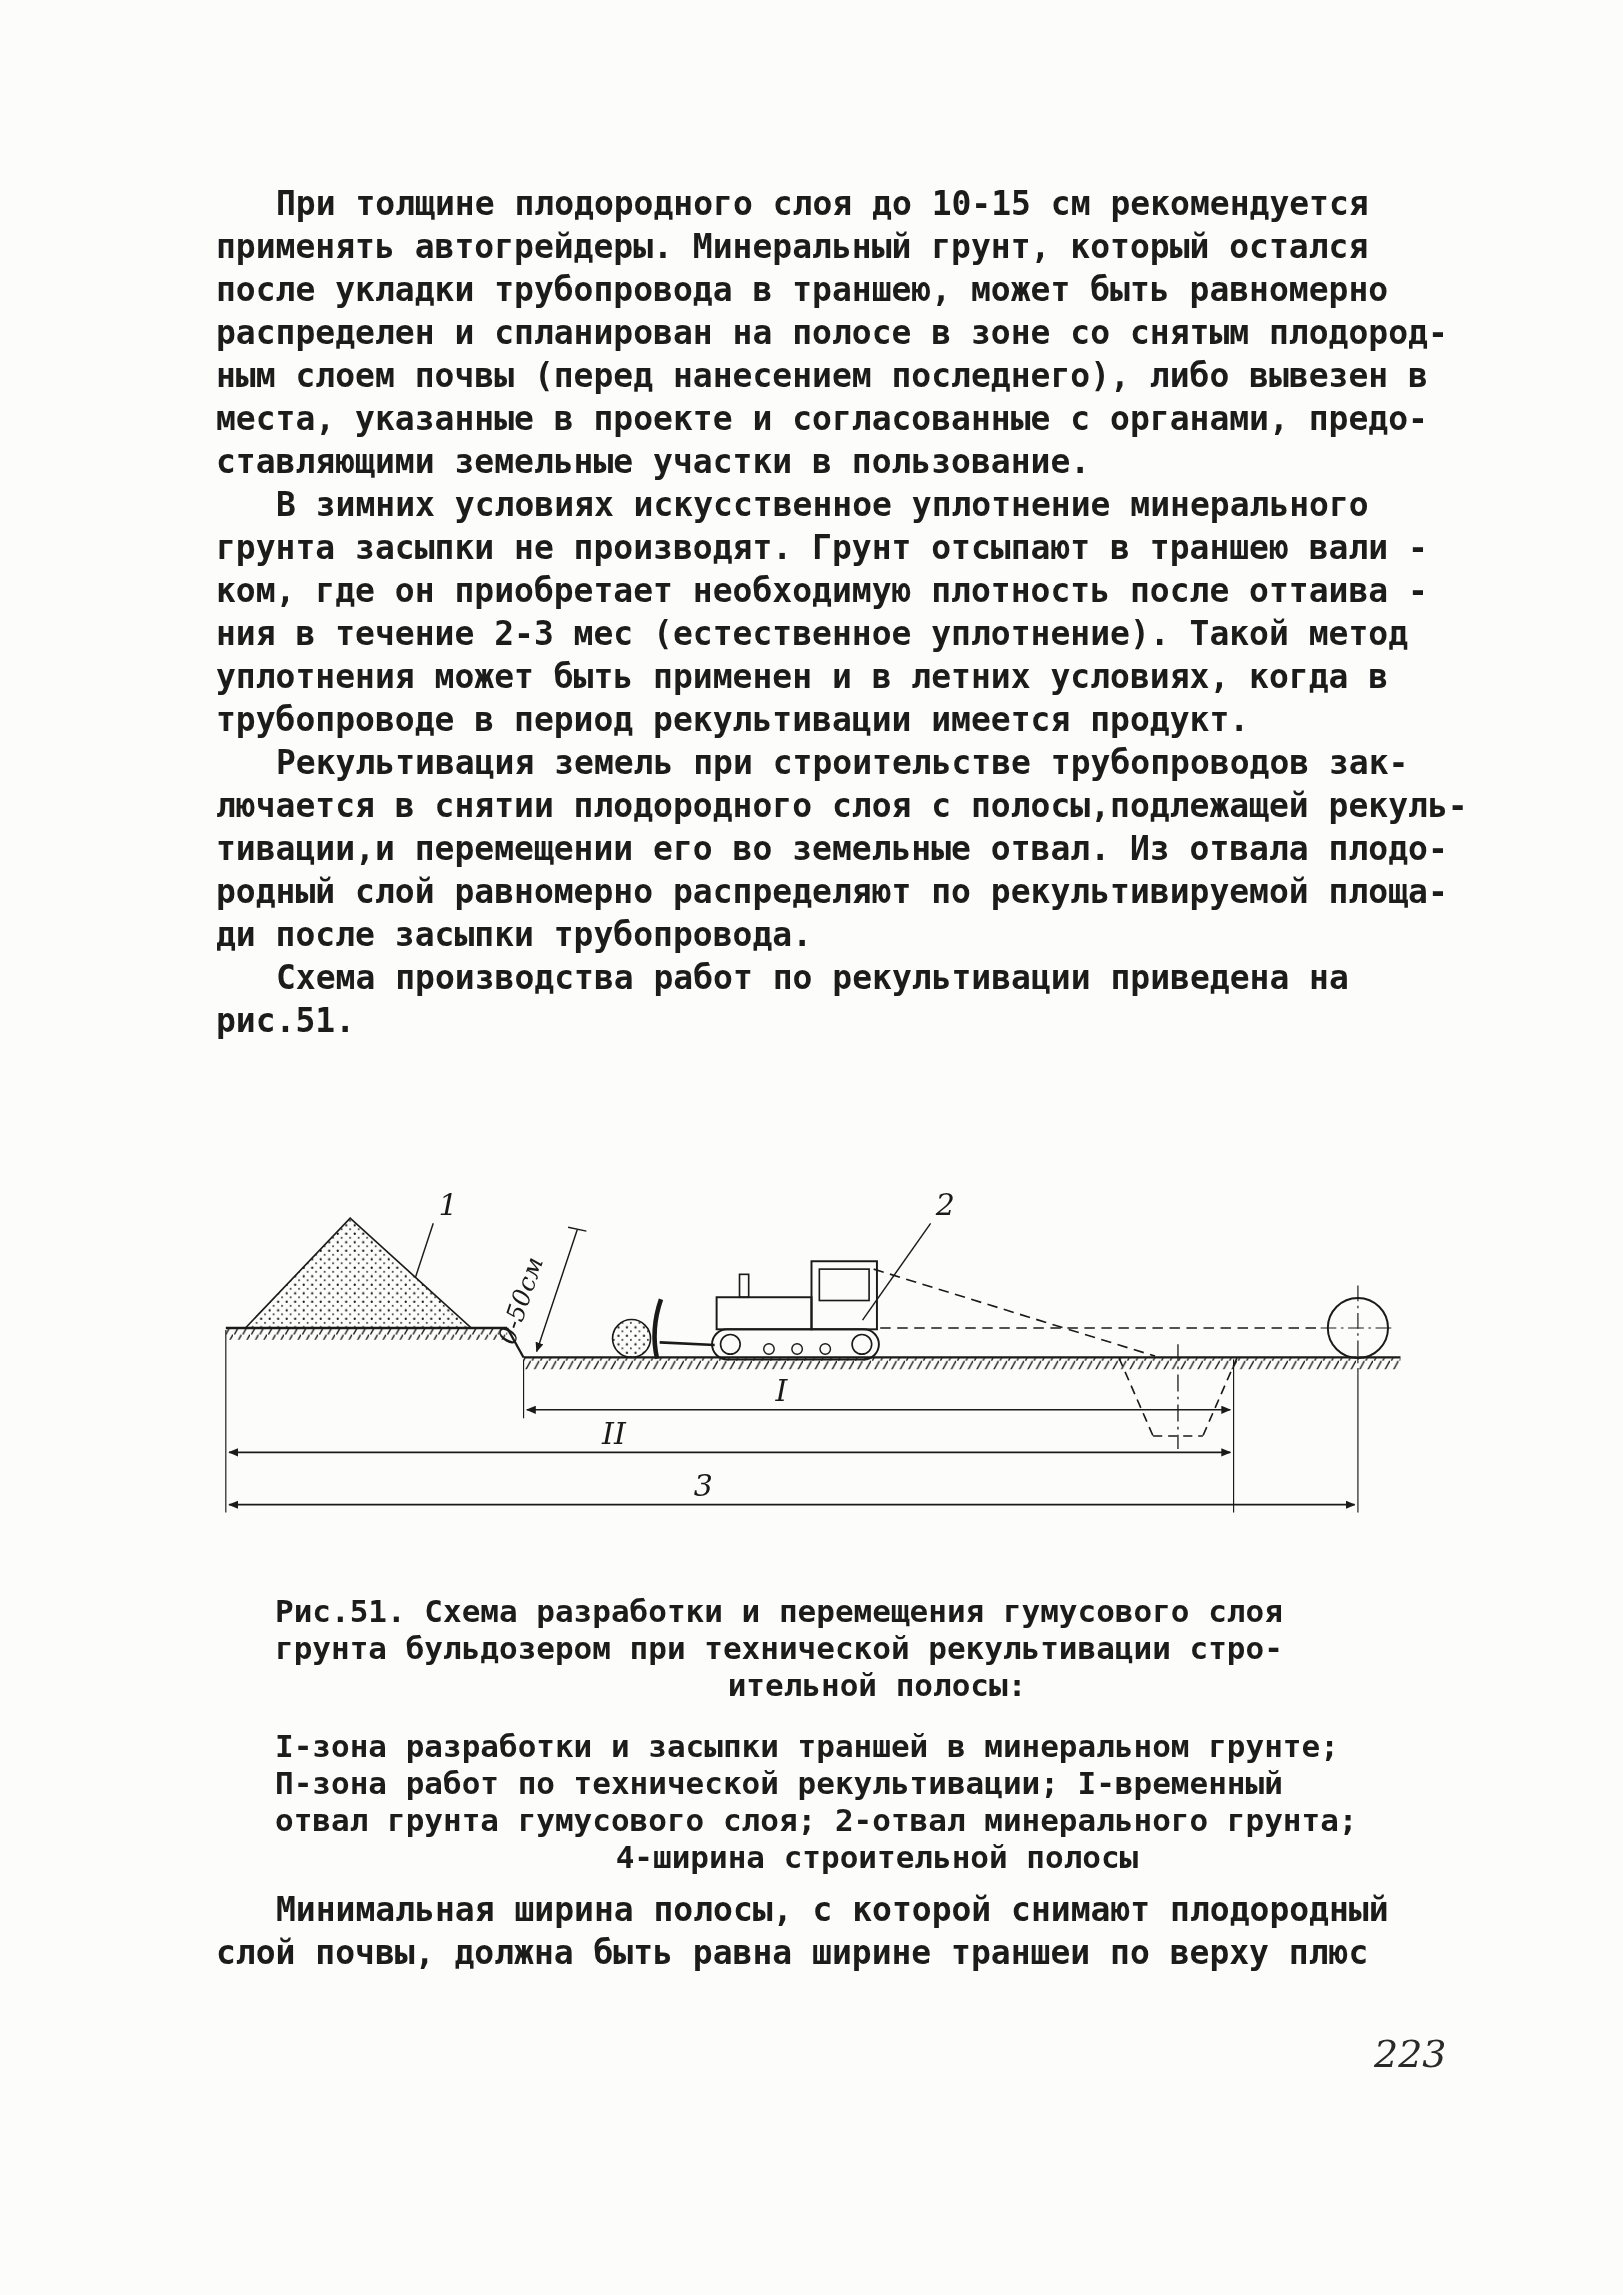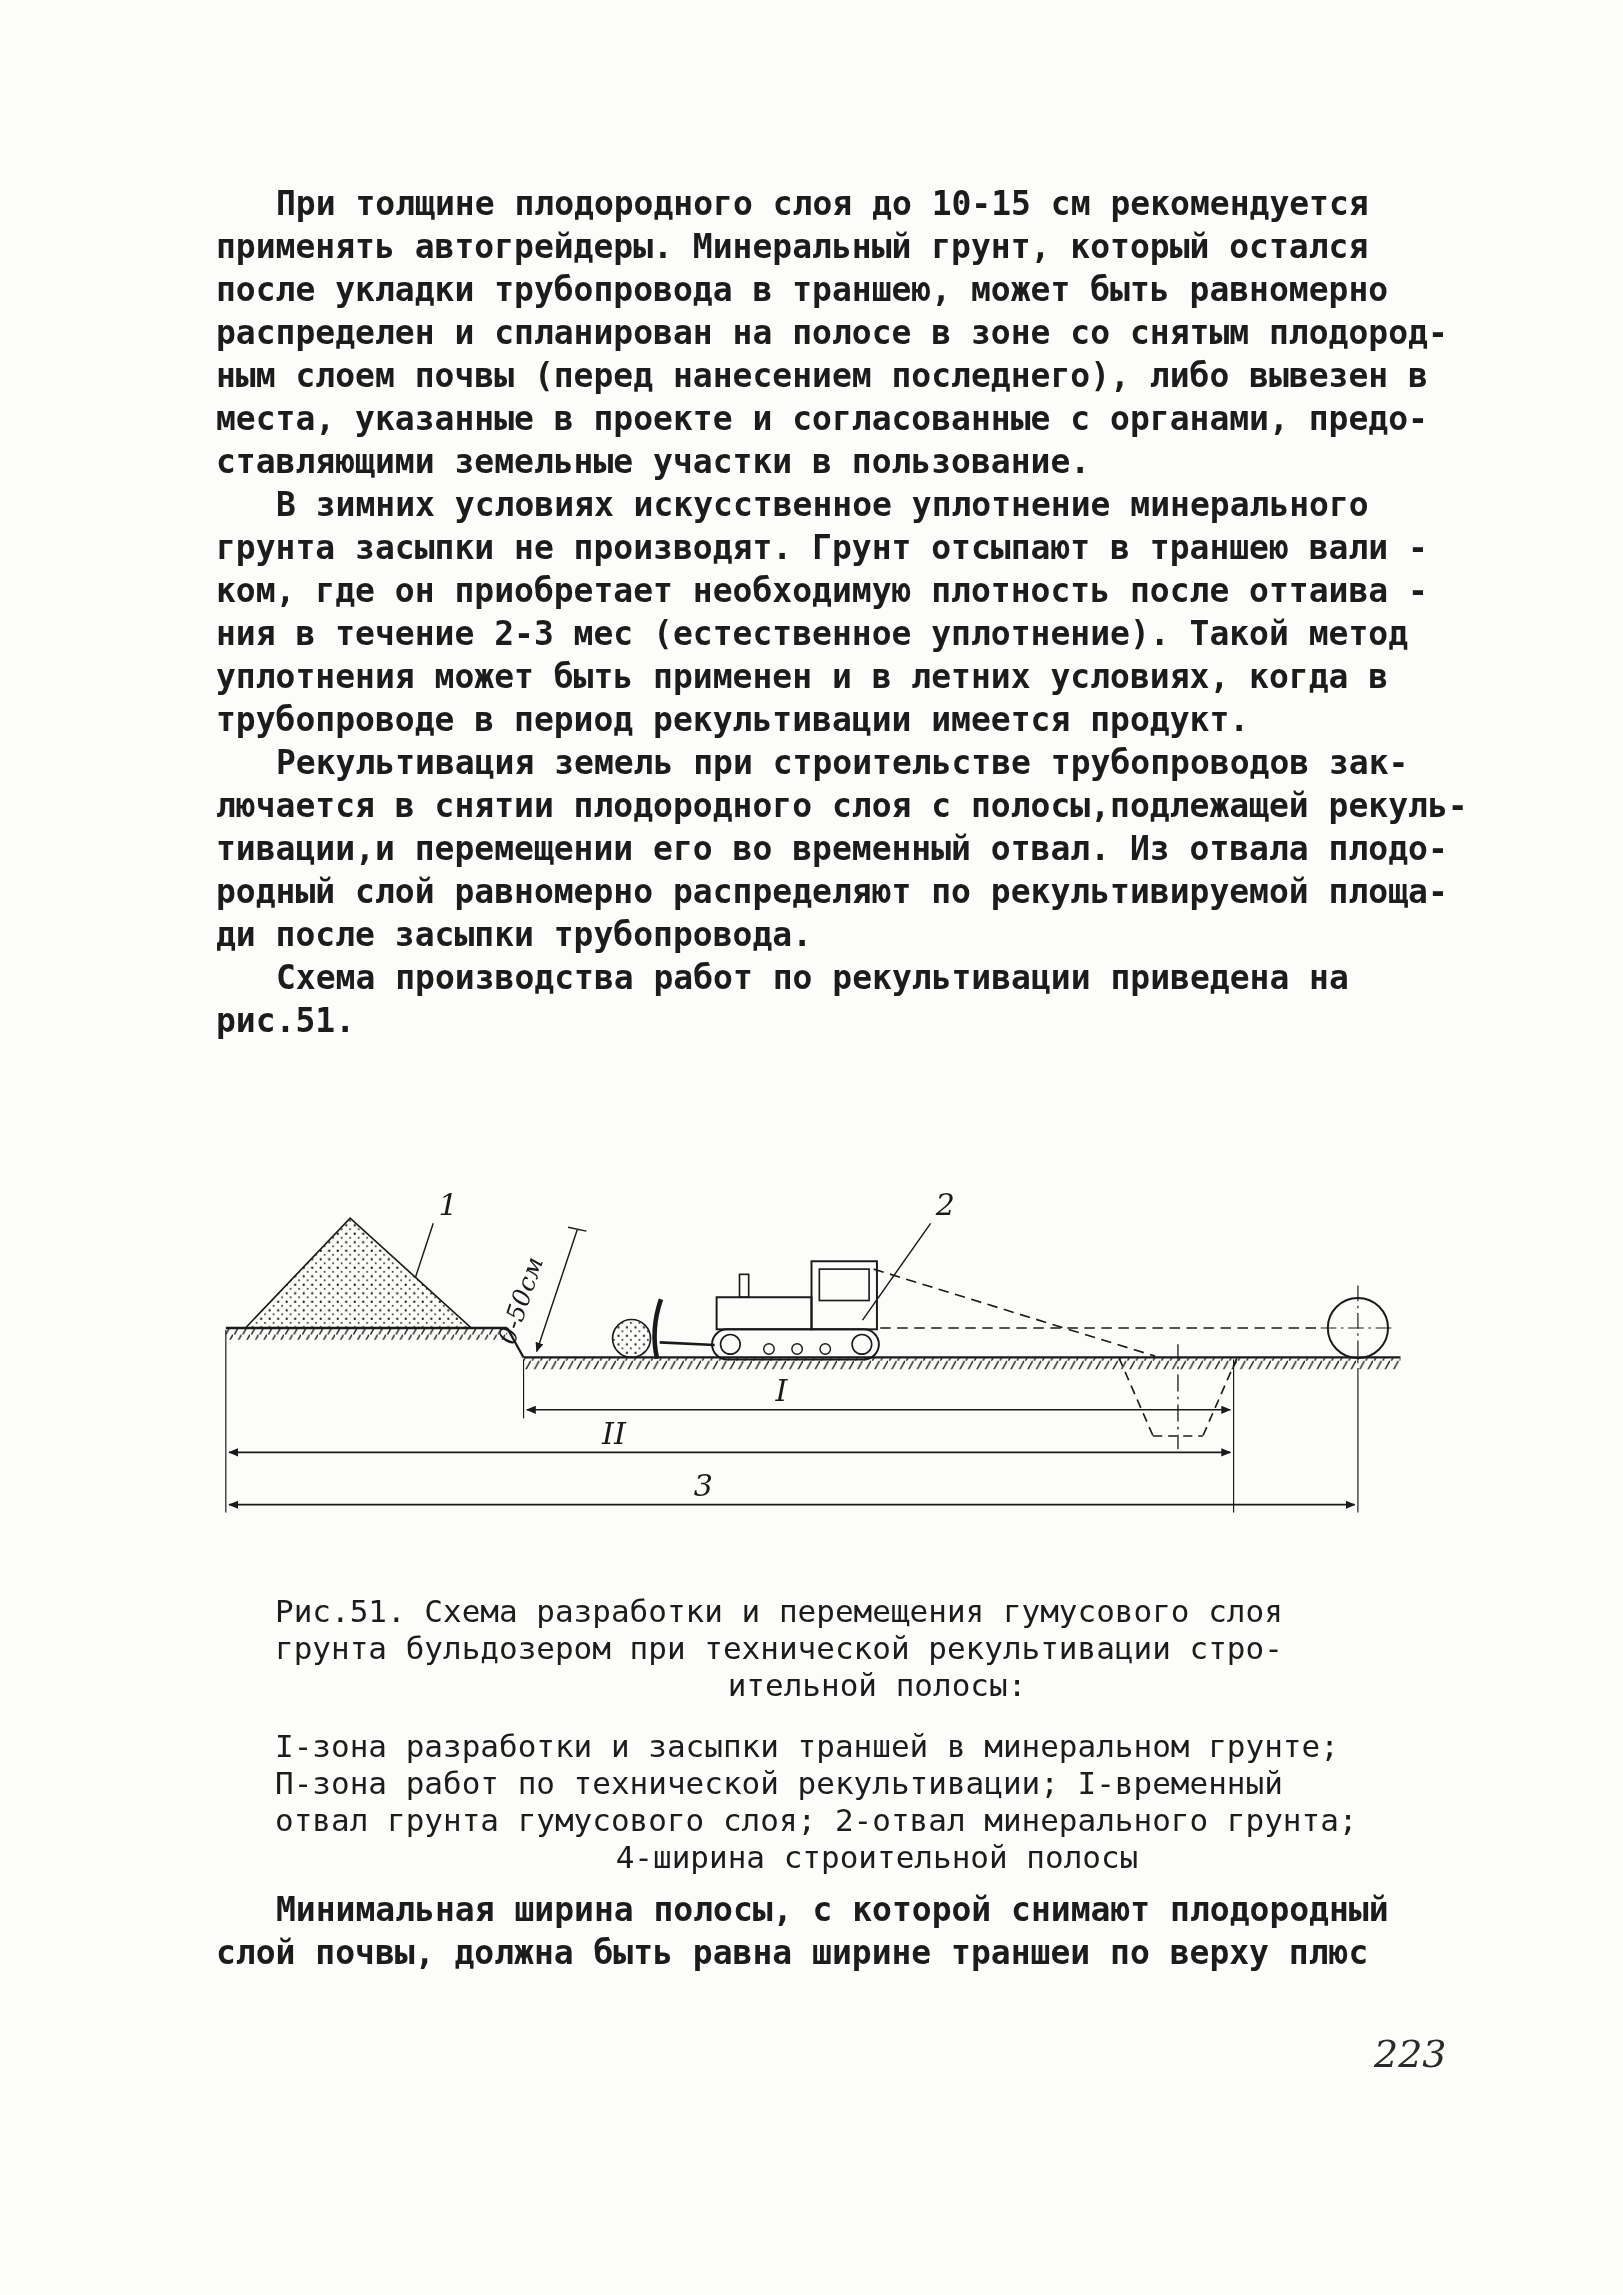--- a/index.html
+++ b/index.html
@@ -42,21 +42,21 @@
   .fig-depth {
     font-family: "DejaVu Serif", serif;
     font-style: italic;
     font-size: 38px;
   }
   .caption {
     position: absolute;
     left: 275px; top: 1593px;
     width: 1204px;
     font-size: 31px;
-    font-weight: normal;
+    font-weight: bold;
     line-height: 37px;
   }
   .caption .lines { white-space: pre-wrap; }
   .caption .center { text-align: center; }
   .caption-legend { margin-top: 24px; }
   .final-para {
     position: absolute;
     left: 216px; top: 1888px;
     width: 1315px;
     font-size: 33px;
@@ -86,21 +86,21 @@
 места, указанные в проекте и согласованные с органами, предо-
 ставляющими земельные участки в пользование.</p>
     <p class="para">В зимних условиях искусственное уплотнение минерального
 грунта засыпки не производят. Грунт отсыпают в траншею вали -
 ком, где он приобретает необходимую плотность после оттаива -
 ния в течение 2-3 мес (естественное уплотнение). Такой метод
 уплотнения может быть применен и в летних условиях, когда в
 трубопроводе в период рекультивации имеется продукт.</p>
     <p class="para">Рекультивация земель при строительстве трубопроводов зак-
 лючается в снятии плодородного слоя с полосы,подлежащей рекуль-
-тивации,и перемещении его во временный отвал. Из отвала плодо-
+тивации,и перемещении его во земельные отвал. Из отвала плодо-
 родный слой равномерно распределяют по рекультивируемой площа-
 ди после засыпки трубопровода.</p>
     <p class="para">Схема производства работ по рекультивации приведена на
 рис.51.</p>
   </div>
 
   <div class="figure-wrap">
     <svg width="1191" height="432" viewBox="0 0 1820 660">
       <defs>
         <marker id="arr" viewBox="0 0 12 10" refX="11" refY="5" markerWidth="15" markerHeight="13" orient="auto-start-reverse" markerUnits="userSpaceOnUse">

